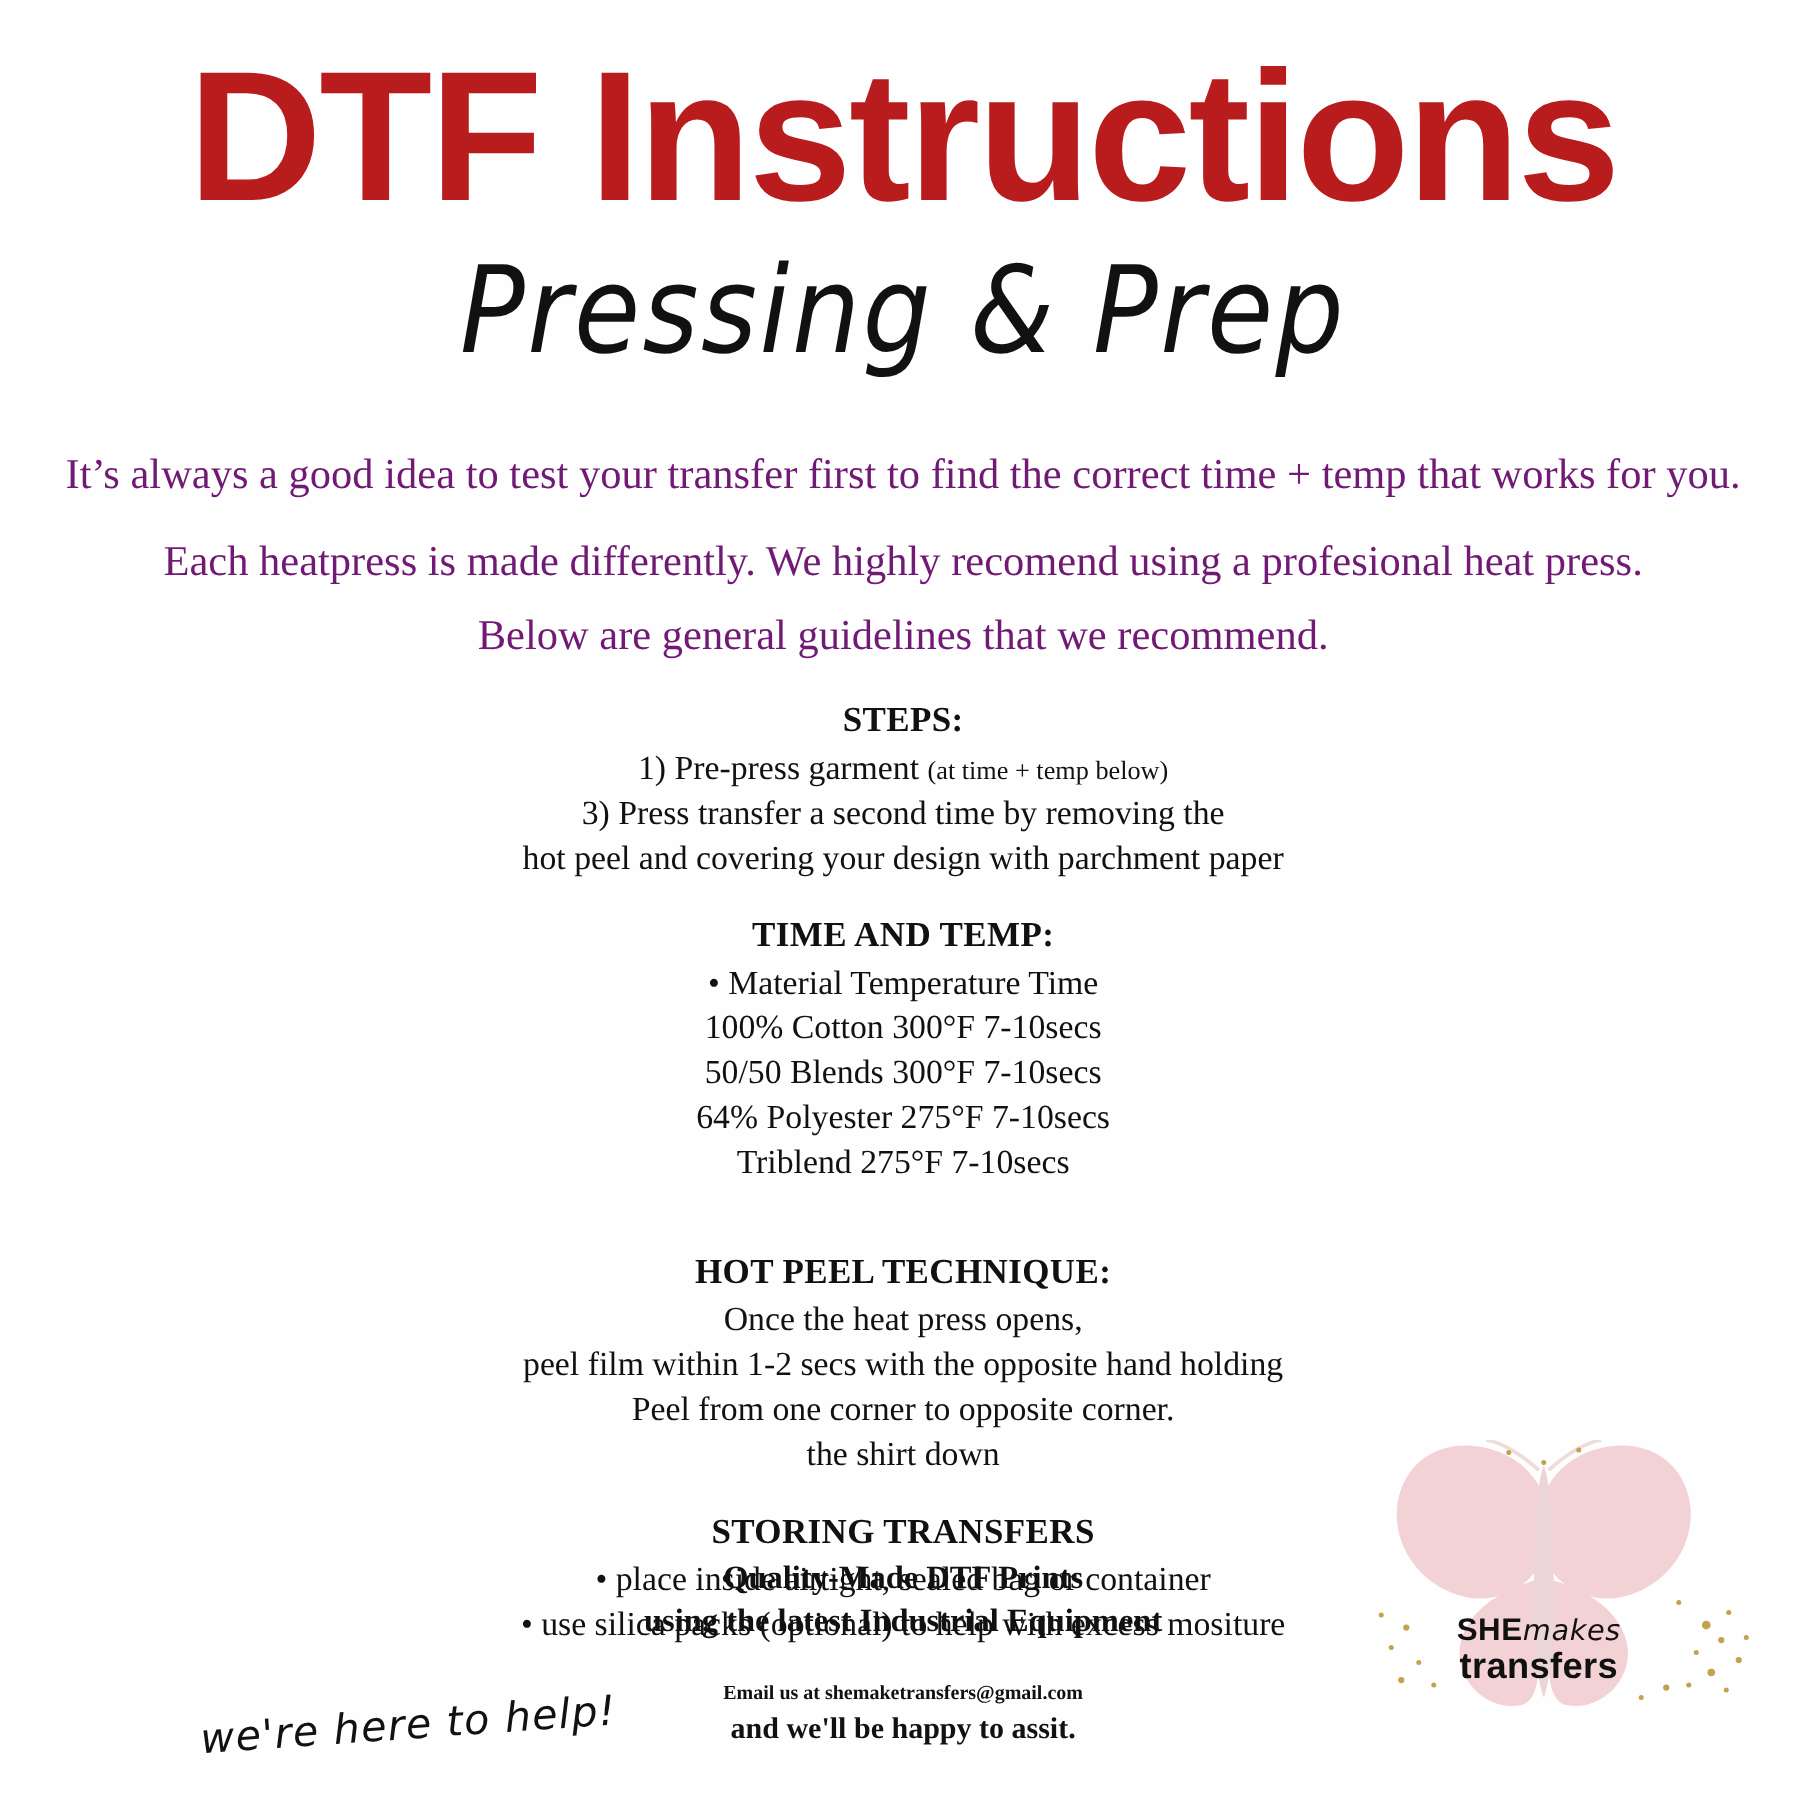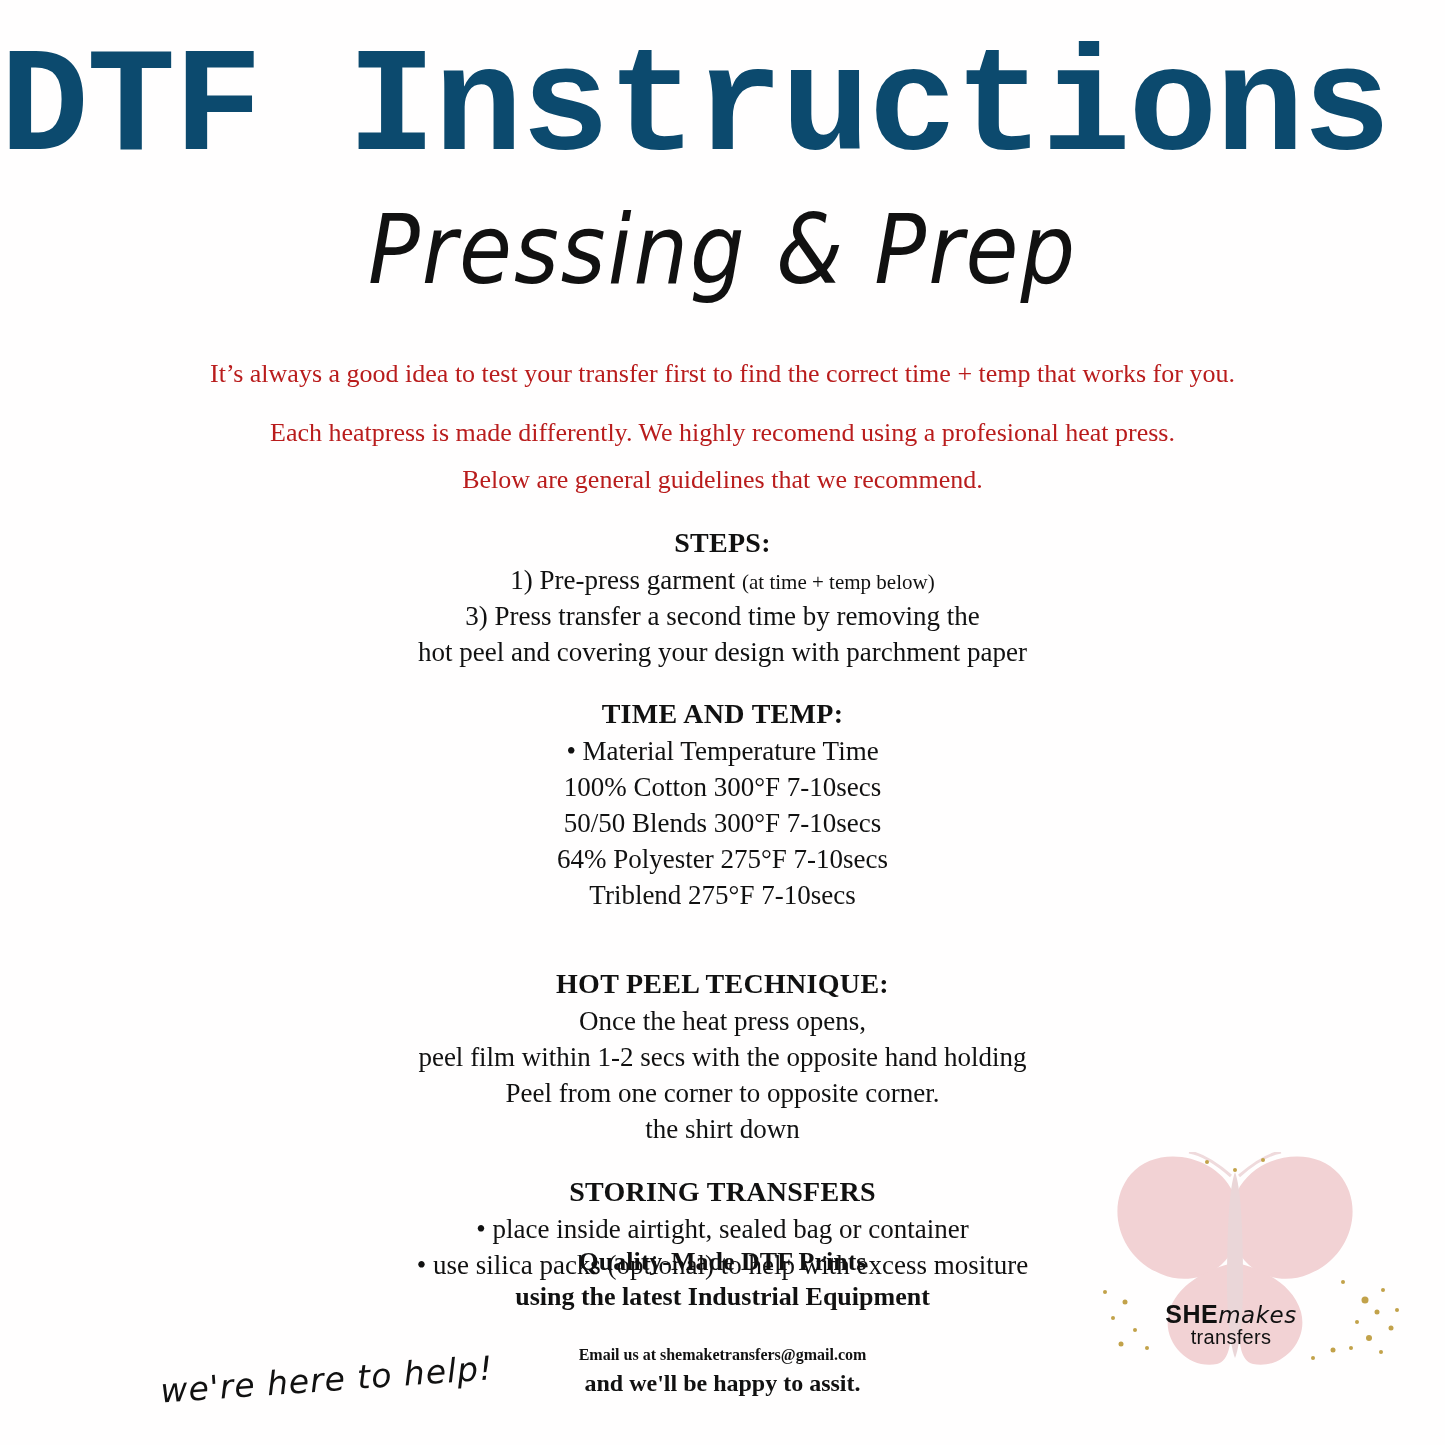--- a/index.html
+++ b/index.html
@@ -12,52 +12,52 @@
     width: 1445px;
     height: 1445px;
     background: #fffefe;
     overflow: hidden;
     font-family: "Liberation Serif", serif;
     color: #111111;
   }
 
   
   .title {
-    text-align: left;
-    font-family: Liberation Mono, monospace;
+    text-align: center;
+    font-family: Liberation Sans, sans-serif;
     font-weight: bold;
     font-size: 148px;
     line-height: 1;
     letter-spacing: -2px;
     margin: 36px 0 0 0;
-    color: #0c4a6e;
+    color: #b91c1c;
   }
   .subtitle {
     text-align: center;
     font-family: "DejaVu Sans", sans-serif;
     font-size: 86px;
     font-style: italic;
     font-weight: 300;
     line-height: 1;
     margin: 22px 0 0 0;
     color: #111;
     letter-spacing: 2px;
     transform: scaleY(1.12);
   }
 
   
   .body {
     margin-top: 64px;
     text-align: center;
   }
   .para {
-    font-size: 26px;
+    font-size: 34px;
     line-height: 1.42;
     margin: 0 0 22px 0;
-    color: #b91c1c;
+    color: #701a75;
   }
   .para.tight { margin-bottom: 10px; }
 
   .section-head {
     font-weight: bold;
     font-size: 28px;
     margin: 28px 0 4px 0;
     letter-spacing: 0.3px;
   }
   .line {
@@ -125,22 +125,22 @@
     font-weight: bold;
     letter-spacing: 0.5px;
   }
   .logo-line1 .script {
     font-family: "DejaVu Sans", sans-serif;
     font-style: italic;
     font-weight: normal;
     font-size: 23px;
   }
   .logo-line2 {
-    font-size: 20px;
-    font-weight: normal;
+    font-size: 29px;
+    font-weight: bold;
     letter-spacing: 0.3px;
   }
 </style>
 </head>
 <body>
 
 <div class="page">
 
   <h1 class="title">DTF Instructions</h1>
   <div class="subtitle">Pressing &amp; Prep</div>

